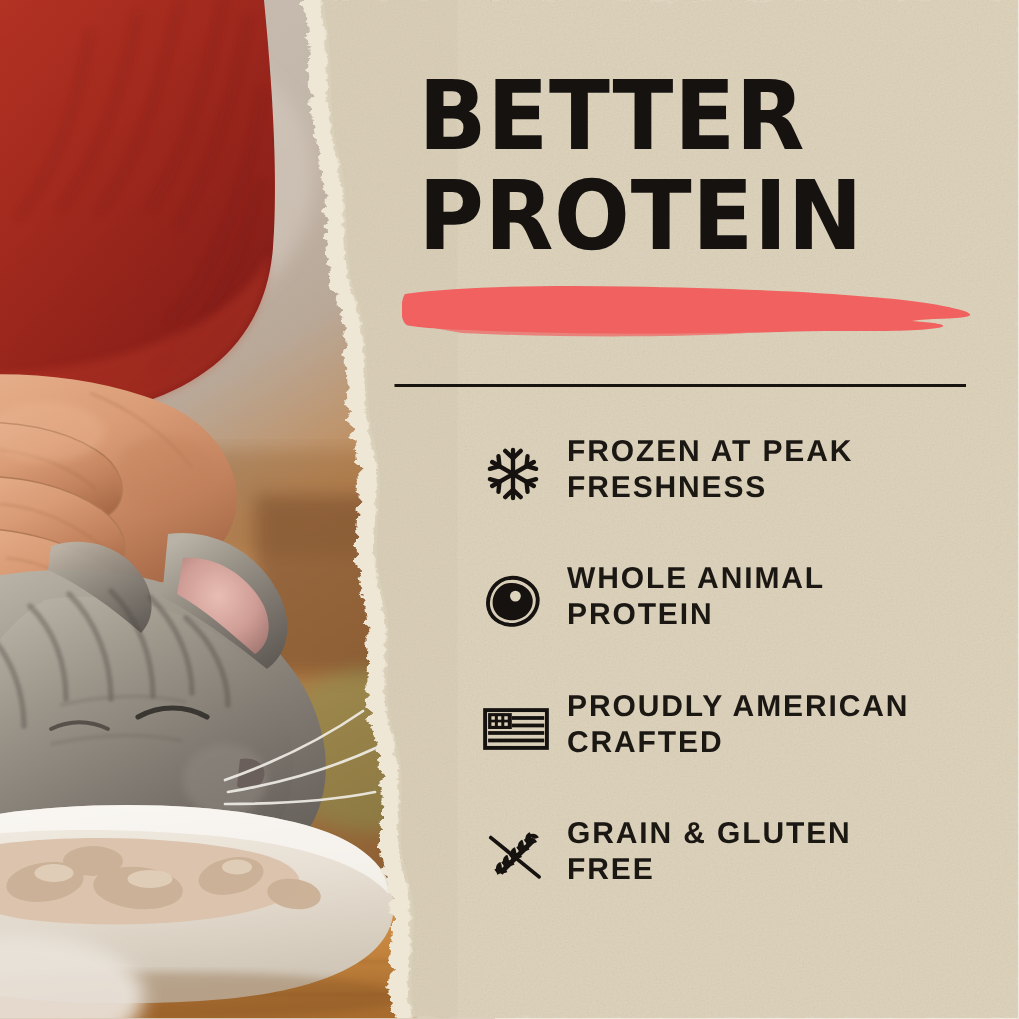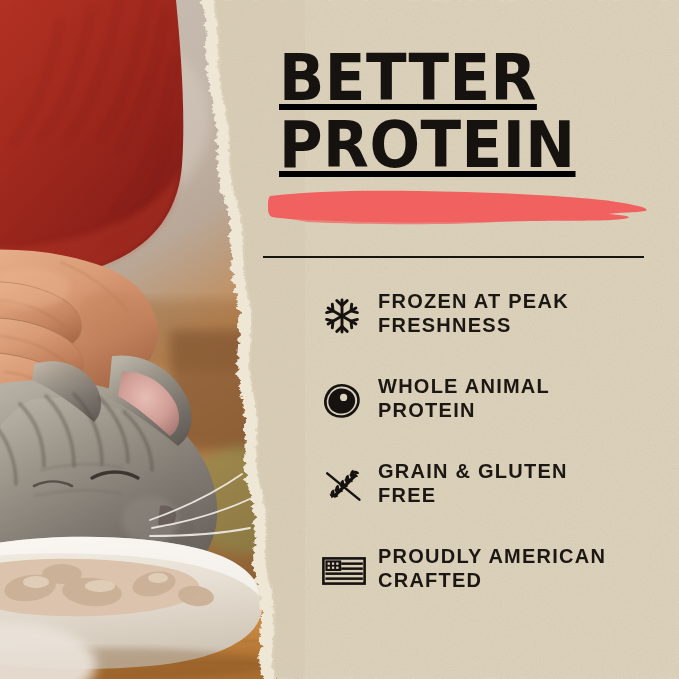--- a/index.html
+++ b/index.html
@@ -45,21 +45,20 @@
     width: 679px;
     height: 679px;
   }
 
   
   .headline {
     position: absolute;
     left: 279px;
     top: 48px;
     width: 390px;
-    text-decoration: underline;
   }
   .headline-line {
     display: block;
     font-family: "DejaVu Sans", sans-serif;
     font-weight: 700;
     font-size: 64px;
     line-height: 0.96;
     letter-spacing: 0.5px;
     color: #151210;
     transform: scaleX(0.93);
@@ -457,20 +456,47 @@
                      C 15.2,7.9 17.3,7.6 19.4,7.6 Z" fill="#151210"></path>
             <circle cx="21.6" cy="16.4" r="3.6" fill="#DED3BC"></circle>
           </svg>
         </span>
         <span class="feature-text">WHOLE ANIMAL
 PROTEIN</span>
       </div>
 
       <div class="feature">
         <span class="feature-icon">
+          <svg width="44" height="32" viewBox="0 0 44 32">
+            <rect x="1.4" y="3.4" width="41.2" height="25.2" fill="none" stroke="#151210" stroke-width="2.6"></rect>
+
+            <g fill="#151210">
+              <rect x="19.2" y="7.4" width="21.6" height="2.5"></rect>
+              <rect x="19.2" y="12.4" width="21.6" height="2.5"></rect>
+              <rect x="3.4" y="17.4" width="37.4" height="2.5"></rect>
+              <rect x="3.4" y="22.4" width="37.4" height="2.5"></rect>
+            </g>
+
+            <rect x="3.4" y="5.4" width="15.8" height="10.6" fill="#151210"></rect>
+            <g fill="#DED3BC">
+              <rect x="5.6" y="7.5" width="2.3" height="2.3"></rect>
+              <rect x="9.9" y="7.5" width="2.3" height="2.3"></rect>
+              <rect x="14.2" y="7.5" width="2.3" height="2.3"></rect>
+              <rect x="5.6" y="11.6" width="2.3" height="2.3"></rect>
+              <rect x="9.9" y="11.6" width="2.3" height="2.3"></rect>
+              <rect x="14.2" y="11.6" width="2.3" height="2.3"></rect>
+            </g>
+          </svg>
+        </span>
+        <span class="feature-text">PROUDLY AMERICAN
+CRAFTED</span>
+      </div>
+
+      <div class="feature">
+        <span class="feature-icon">
           <svg width="42" height="42" viewBox="0 0 42 42">
             <g fill="#151210">
 
               <path d="M 32.4,9.0 C 27.0,14.4 18.6,22.8 10.6,30.8
                        L 12.9,33.1 C 20.9,25.1 29.3,16.7 34.7,11.3 Z"></path>
 
               <g>
                 <path d="M 30.8,6.2 C 33.6,5.2 36.4,6.0 37.2,8.4 C 34.6,9.8 31.8,9.2 30.8,6.2 Z"></path>
                 <path d="M 27.2,9.8 C 30.8,7.6 35.0,8.2 36.0,11.4 C 32.4,13.2 28.4,12.6 27.2,9.8 Z"></path>
                 <path d="M 29.2,13.4 C 27.4,9.8 28.0,5.8 31.2,4.8 C 33.0,8.4 32.4,12.2 29.2,13.4 Z"></path>
@@ -485,42 +511,15 @@
               </g>
             </g>
 
             <line x1="5.2" y1="8.4" x2="37.4" y2="34.6" stroke="#151210" stroke-width="2.5" stroke-linecap="round"></line>
           </svg>
         </span>
         <span class="feature-text">GRAIN &amp; GLUTEN
 FREE</span>
       </div>
 
-      <div class="feature">
-        <span class="feature-icon">
-          <svg width="44" height="32" viewBox="0 0 44 32">
-            <rect x="1.4" y="3.4" width="41.2" height="25.2" fill="none" stroke="#151210" stroke-width="2.6"></rect>
-
-            <g fill="#151210">
-              <rect x="19.2" y="7.4" width="21.6" height="2.5"></rect>
-              <rect x="19.2" y="12.4" width="21.6" height="2.5"></rect>
-              <rect x="3.4" y="17.4" width="37.4" height="2.5"></rect>
-              <rect x="3.4" y="22.4" width="37.4" height="2.5"></rect>
-            </g>
-
-            <rect x="3.4" y="5.4" width="15.8" height="10.6" fill="#151210"></rect>
-            <g fill="#DED3BC">
-              <rect x="5.6" y="7.5" width="2.3" height="2.3"></rect>
-              <rect x="9.9" y="7.5" width="2.3" height="2.3"></rect>
-              <rect x="14.2" y="7.5" width="2.3" height="2.3"></rect>
-              <rect x="5.6" y="11.6" width="2.3" height="2.3"></rect>
-              <rect x="9.9" y="11.6" width="2.3" height="2.3"></rect>
-              <rect x="14.2" y="11.6" width="2.3" height="2.3"></rect>
-            </g>
-          </svg>
-        </span>
-        <span class="feature-text">PROUDLY AMERICAN
-CRAFTED</span>
-      </div>
-
     </div>
   </div>
 </div>
 
 </body></html>

